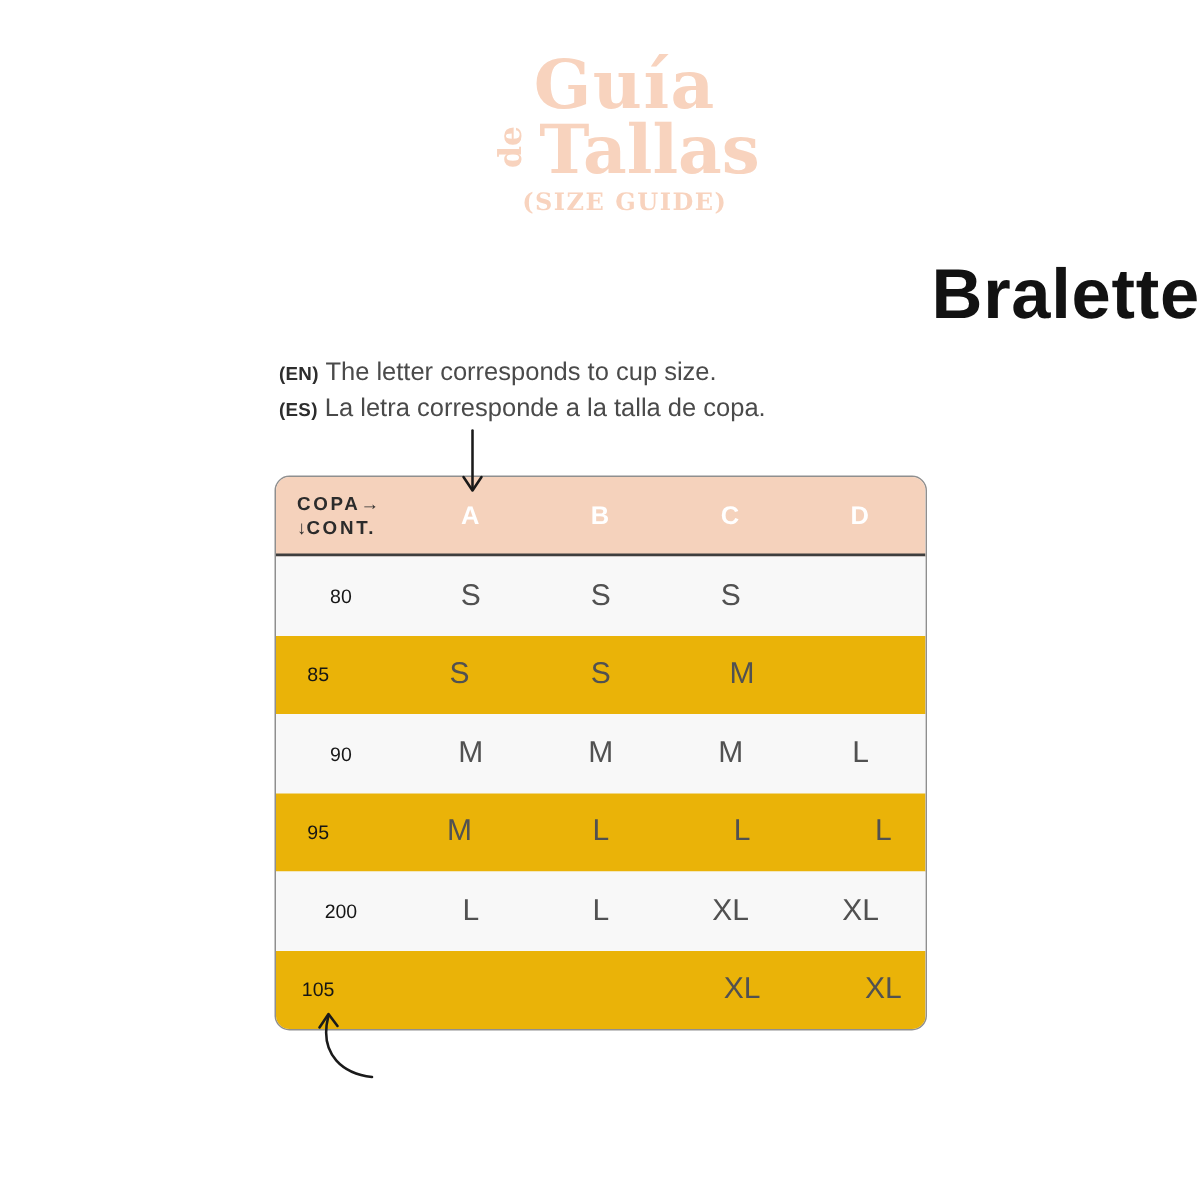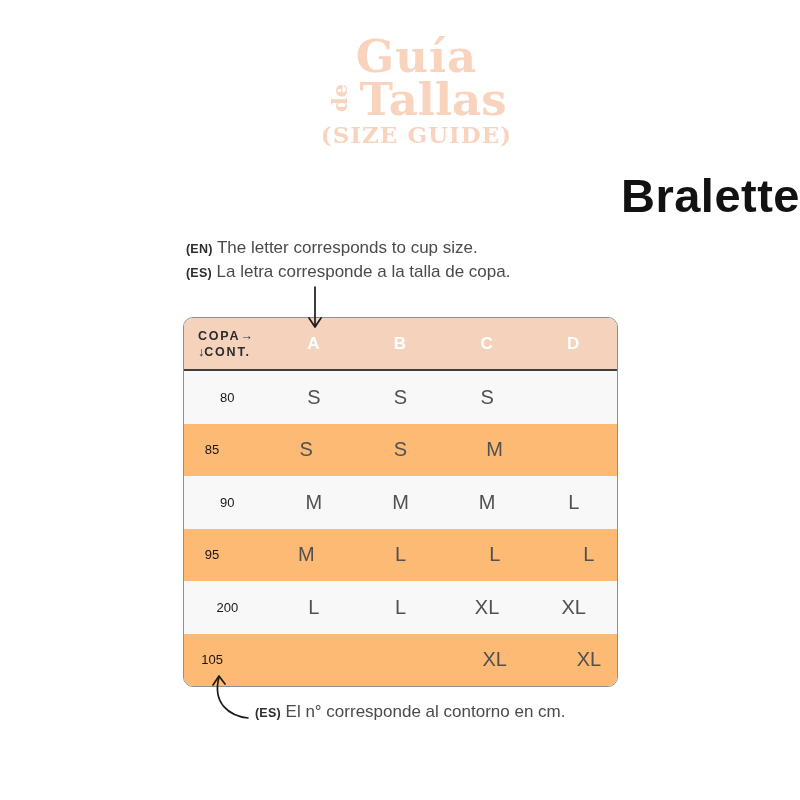--- a/index.html
+++ b/index.html
@@ -9,21 +9,21 @@
 
   
   .logo {
     position: absolute; top: 34px; left: 0; width: 100%;
     text-align: center; color: #f8d3be;
     font-family: "DejaVu Serif", serif; font-weight: bold; padding-left: 33px;
   }
   .logo-line1 { font-size: 45px; line-height: 45px; letter-spacing: 1px; }
   .logo-line2 { font-size: 45px; line-height: 42px; display: flex; justify-content: center; align-items: center; gap: 5px; }
   .logo-de { display: inline-block; transform: rotate(-90deg); font-size: 21px; position: relative; top: -2px; }
-  .logo-line3 { font-size: 23px; line-height: 27px; letter-spacing: 1px; }
+  .logo-line3 { font-size: 16px; line-height: 27px; letter-spacing: 1px; }
 
   
   .title {
     position: absolute; top: 170px; left: 0; width: 100%;
     text-align: right; font-size: 47px; font-weight: bold; color: #121212;
     letter-spacing: 0.5px; line-height: 52px;
   }
 
   
   .note { position: absolute; font-size: 17px; color: #4a4a4a; line-height: 22.5px; }
@@ -41,21 +41,21 @@
     display: grid; grid-template-columns: repeat(5, 1fr); height: 53px;
     background: #f5d2bc; border-bottom: 2px solid #3e3e3e; align-items: center;
   }
   .corner { padding-left: 14px; font-size: 12.5px; font-weight: bold; letter-spacing: 1.8px; color: #2b2b2b; line-height: 16px; }
   .corner .arr { letter-spacing: 0; }
   .col-h { text-align: center; color: #ffffff; font-weight: bold; font-size: 17px; letter-spacing: 1px; }
   .trow {
     display: grid; grid-template-columns: repeat(5, 1fr); height: 52.5px;
     align-items: center; text-align: center; background: #f8f8f8;
   }
-  .trow.alt { background: #fdba74; gap: 38px; }
+  .trow.alt { background: #eab308; gap: 38px; }
   .row-label { font-size: 13px; color: #161616; }
   .cell { font-size: 20px; color: #515151; font-weight: normal; }
 
   
   .arrow-svg { position: absolute; z-index: 5; overflow: visible; }
   .arrow-svg path, .arrow-svg line, .arrow-svg polyline {
     fill: none; stroke: #1a1a1a; stroke-width: 1.7; stroke-linecap: round; stroke-linejoin: round;
   }
   .arrow-top { left: 304px; top: 286px; width: 22px; height: 44px; }
   .arrow-bottom { left: 202px; top: 666px; width: 62px; height: 62px; }
@@ -147,19 +147,15 @@
       <div class="cell">XL</div>
     </div>
   </div>
 
   <svg class="arrow-svg arrow-bottom" viewBox="0 0 62 62">
     <path d="M 46 52 C 28 50 10 38 17 11"></path>
     <polyline points="11,19 17,10 23,18"></polyline>
   </svg>
 
   <div class="note bottom-note">
-    <div class="note-line">
-      <span class="tag">(ES)</span>
-      <span>El n° corresponde al contorno en cm.</span>
-    </div>
   </div>
 
 </div>
 
 </body></html>

